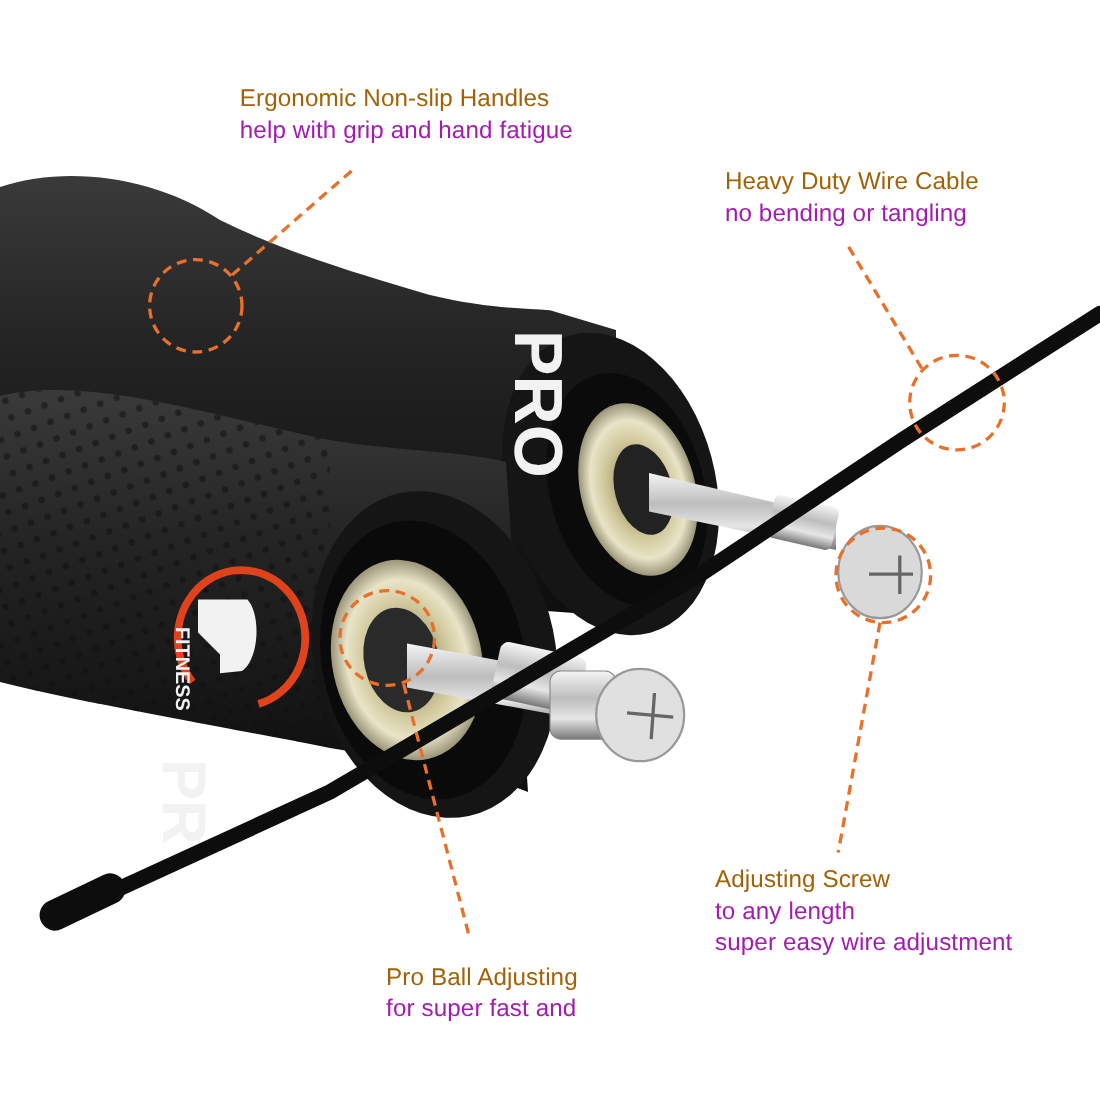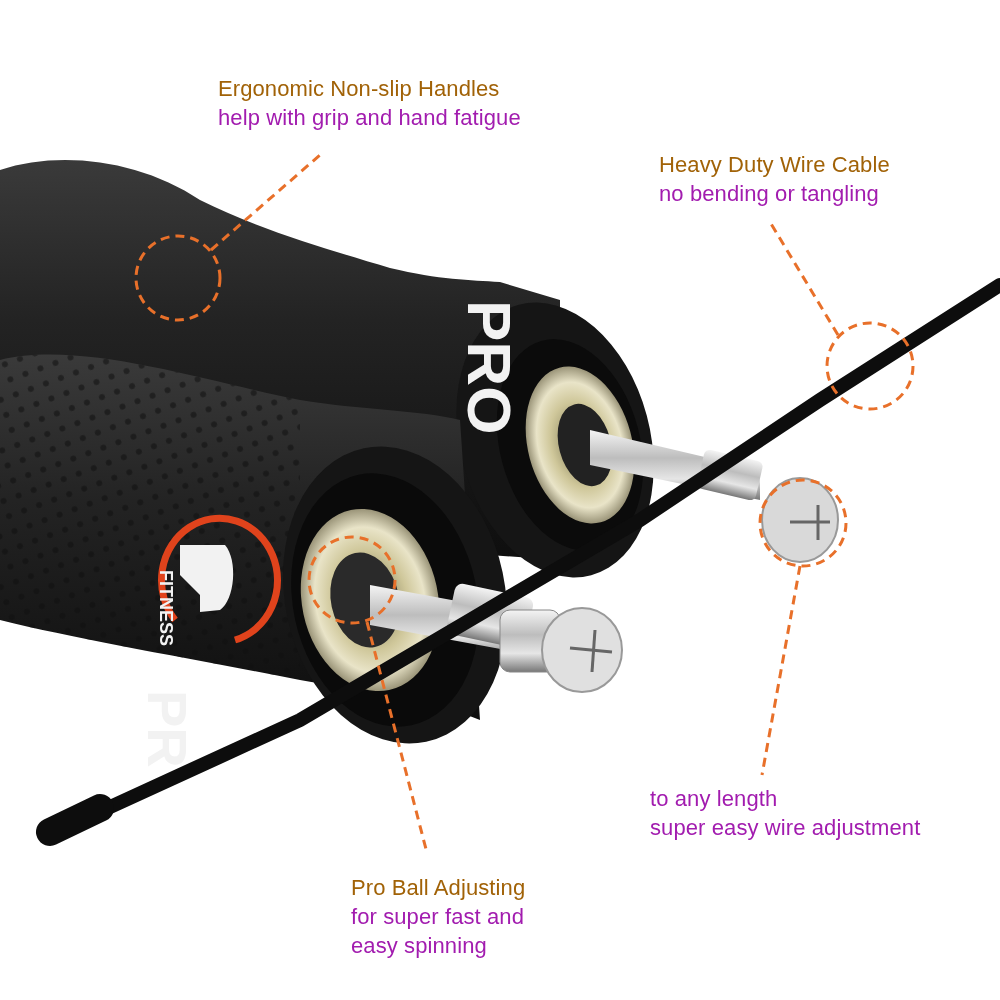--- a/index.html
+++ b/index.html
@@ -105,21 +105,21 @@
   <span class="title">Ergonomic Non-slip Handles</span>
   <span class="desc">help with grip and hand fatigue</span>
 </div>
 
 <div class="callout" id="c-cable">
   <span class="title">Heavy Duty Wire Cable</span>
   <span class="desc">no bending or tangling</span>
 </div>
 
 <div class="callout" id="c-screw">
+  <span class="title">Adjusting Screw</span>
   <span class="desc">to any length</span>
   <span class="desc">super easy wire adjustment</span>
 </div>
 
 <div class="callout" id="c-bearings">
   <span class="title">Pro Ball Adjusting</span>
   <span class="desc">for super fast and</span>
-  <span class="desc">easy spinning</span>
 </div>
 
 </body></html>

